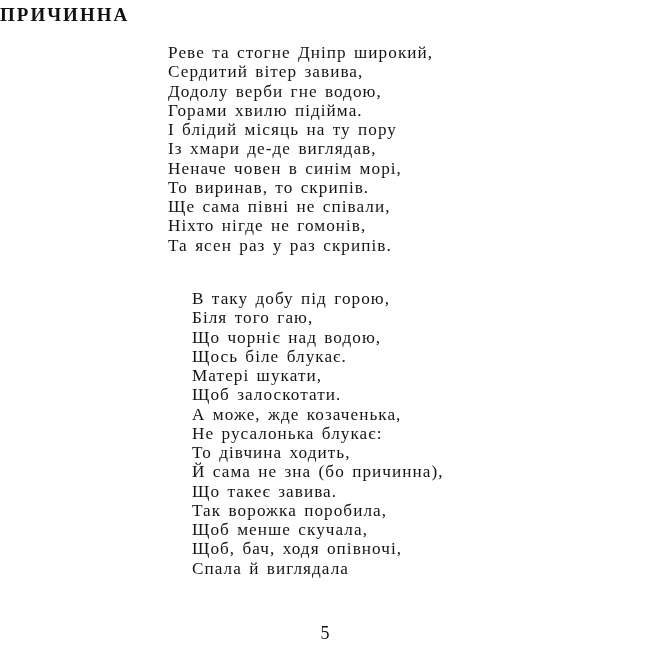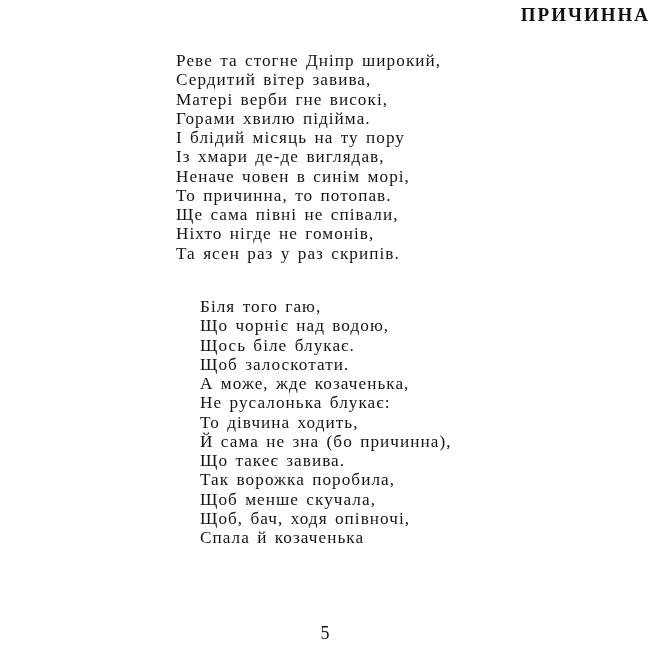--- a/index.html
+++ b/index.html
@@ -18,30 +18,30 @@
     .page {
       position: absolute;
       left: 0; top: 0;
       width: 650px; height: 650px;
     }
     .title {
       position: absolute;
       top: 2px;
       left: 0;
       width: 650px;
-      text-align: right;
+      text-align: left;
       font-weight: bold;
       font-size: 19px;
       letter-spacing: 2px;
       line-height: 26px;
       color: #111;
     }
     .stanza {
       position: absolute;
-      margin: 16px;
+      margin: 8px;
       padding: 0;
       list-style: none;
     }
     .stanza-1 { left: 160px; top: 35px; }
     .stanza-2 { left: 184px; top: 281px; }
     .line {
       font-size: 17.2px;
       line-height: 19.25px;
       letter-spacing: 1.05px;
       word-spacing: 2px;
@@ -60,41 +60,43 @@
   </style>
 </head>
 <body>
 
 <div class="page">
   <div class="title">ПРИЧИННА</div>
 
   <ul class="stanza stanza-1">
     <li class="line">Реве та стогне Дніпр широкий,</li>
     <li class="line">Сердитий вітер завива,</li>
-    <li class="line">Матері верби гне високі,</li>
+    <li class="line">Додолу верби гне водою,</li>
     <li class="line">Горами хвилю підійма.</li>
     <li class="line">І блідий місяць на ту пору</li>
     <li class="line">Із хмари де-де виглядав,</li>
     <li class="line">Неначе човен в синім морі,</li>
-    <li class="line">То причинна, то потопав.</li>
+    <li class="line">То виринав, то скрипів.</li>
     <li class="line">Ще сама півні не співали,</li>
     <li class="line">Ніхто нігде не гомонів,</li>
     <li class="line">Та ясен раз у раз скрипів.</li>
   </ul>
 
   <ul class="stanza stanza-2">
+    <li class="line">В таку добу під горою,</li>
     <li class="line">Біля того гаю,</li>
     <li class="line">Що чорніє над водою,</li>
     <li class="line">Щось біле блукає.</li>
+    <li class="line">Матері шукати,</li>
     <li class="line">Щоб залоскотати.</li>
     <li class="line">А може, жде козаченька,</li>
     <li class="line">Не русалонька блукає:</li>
     <li class="line">То дівчина ходить,</li>
     <li class="line">Й сама не зна (бо причинна),</li>
     <li class="line">Що такеє завива.</li>
     <li class="line">Так ворожка поробила,</li>
     <li class="line">Щоб менше скучала,</li>
     <li class="line">Щоб, бач, ходя опівночі,</li>
-    <li class="line">Спала й козаченька</li>
+    <li class="line">Спала й виглядала</li>
   </ul>
 
   <div class="page-number">5</div>
 </div>
 
 </body></html>

